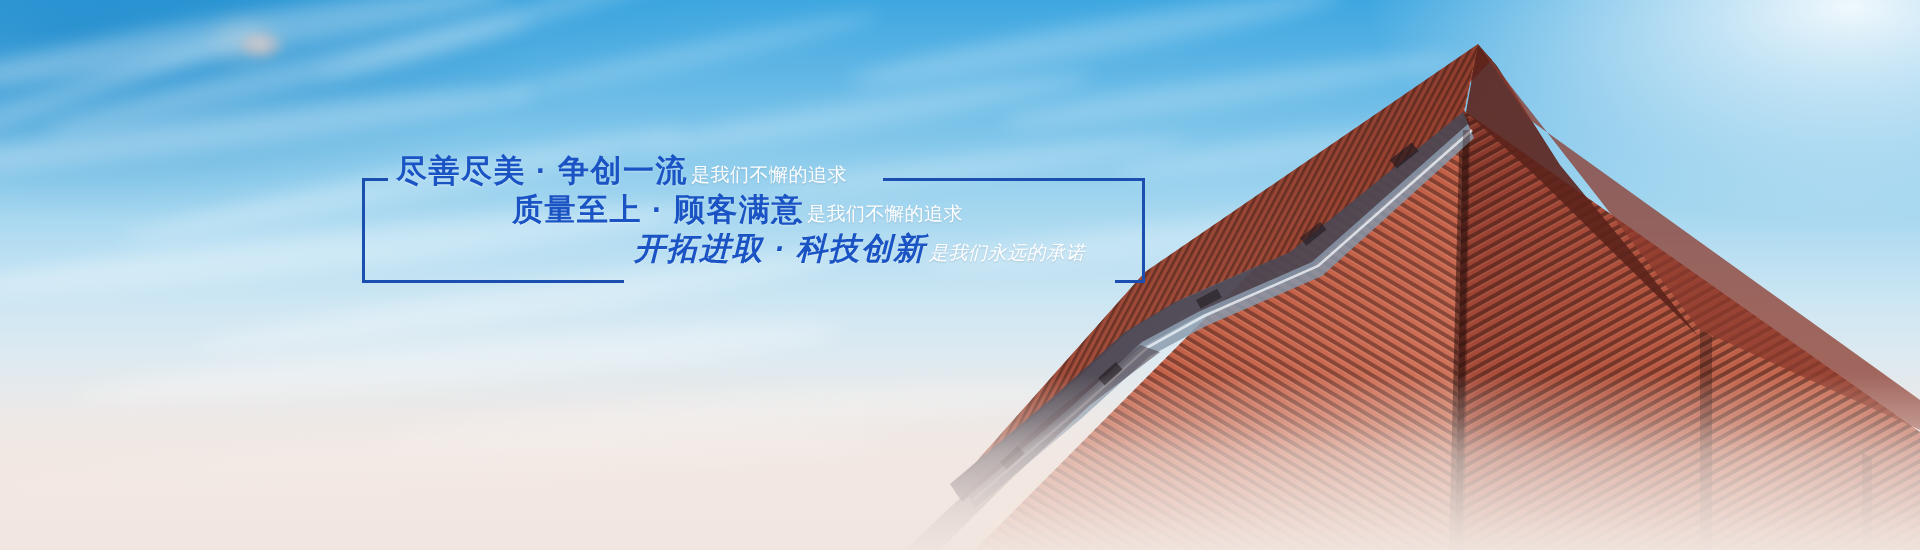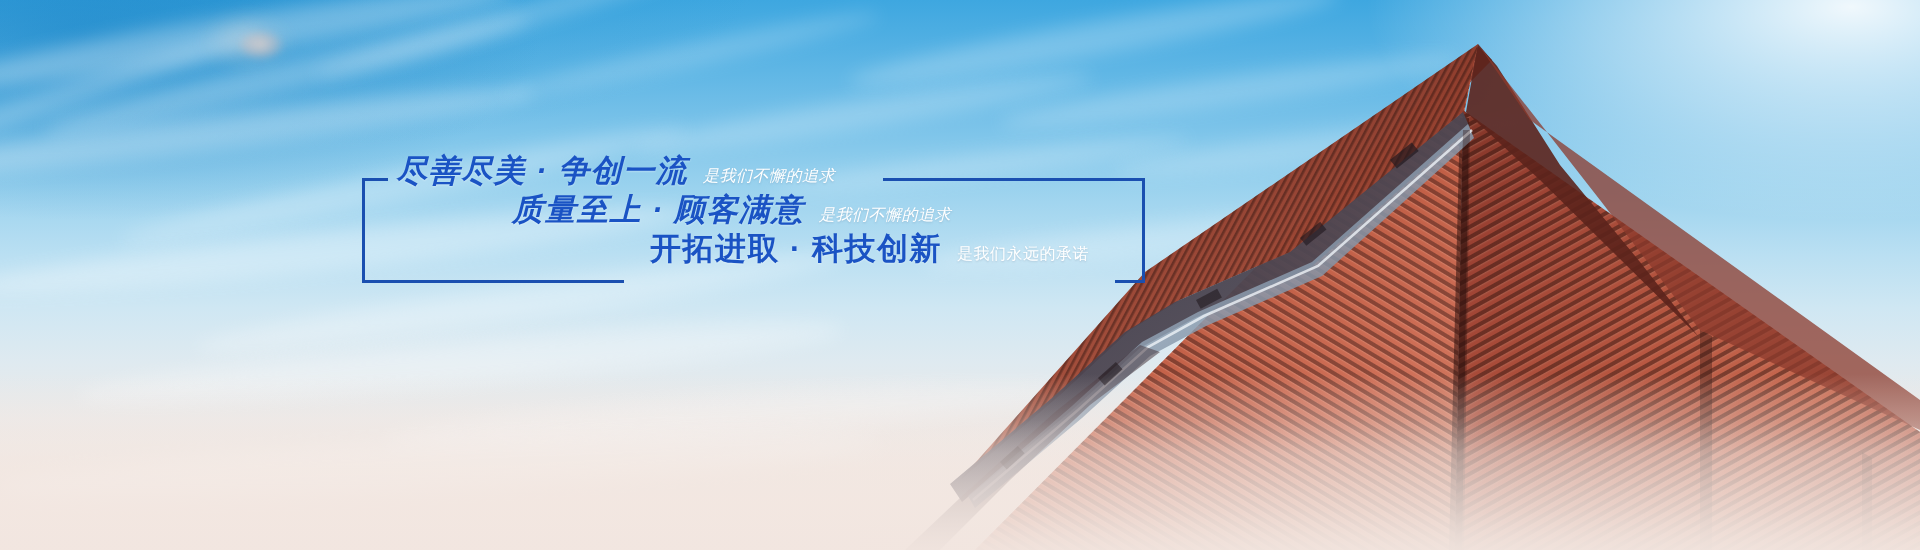--- a/index.html
+++ b/index.html
@@ -124,38 +124,38 @@
     position:absolute;
     left:0; top:0;
     width:100%; height:100%;
   }
   .slogan {
     position:absolute;
     white-space:nowrap;
     display:flex;
     align-items:baseline;
   }
-  .s1 { left:34px;  top:-23px;font-style:italic; }
-  .s2 { left:150px; top:16px;font-style:italic;  }
-  .s3 { left:288px; top:55px;  }
+  .s1 { left:34px;  top:-23px; }
+  .s2 { left:150px; top:16px;  }
+  .s3 { left:272px; top:55px;font-style:italic;  }
 
   .big {
     font-size:31px;
     font-weight:bold;
     color:#1a53c4;
     letter-spacing:1.5px;
     line-height:1;
     text-shadow:0 1px 2px rgba(255,255,255,.35);
   }
   .small {
-    font-size:16px;
+    font-size:19px;
     font-weight:normal;
     line-height:1;
     letter-spacing:.5px;
-    margin-left:15px;
+    margin-left:3px;
   }
   .small-white { color:#ffffff; text-shadow:0 1px 2px rgba(90,110,140,.25); }
 </style>
 </head>
 <body>
 
 <div id="banner">
 
   <div class="sky"></div>
   <div class="sky-left-tint"></div>

